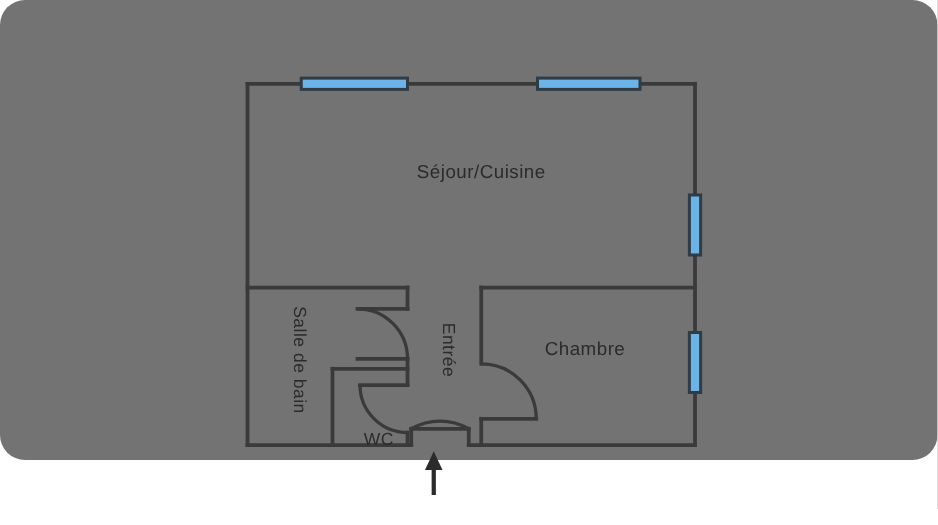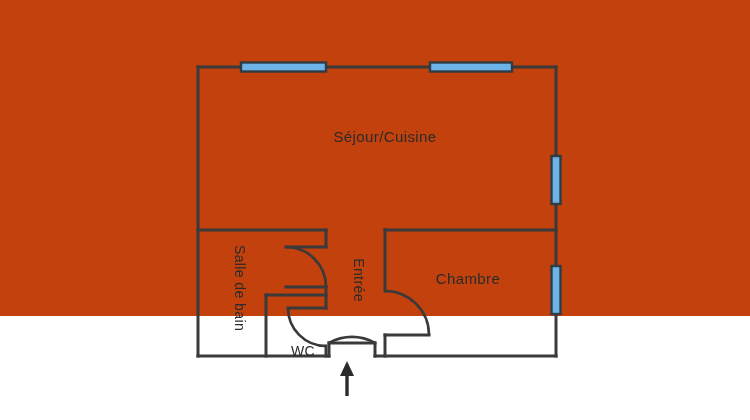--- a/index.html
+++ b/index.html
@@ -10,22 +10,23 @@
   }
   body {
     width: 750px;
     height: 420px;
     font-family: "Liberation Sans", sans-serif;
     overflow: hidden;
   }
   #floorplan-stage {
     position: relative;
     width: 750px;
-    height: 316px;
-    background: #c2410c;
+    height: 368px;
+    background: #737373;
+    border-radius: 20px;
   }
   #floorplan-svg {
     position: absolute;
     left: 0;
     top: 0;
     width: 750px;
     height: 420px;
     display: block;
   }
   .room-label {

